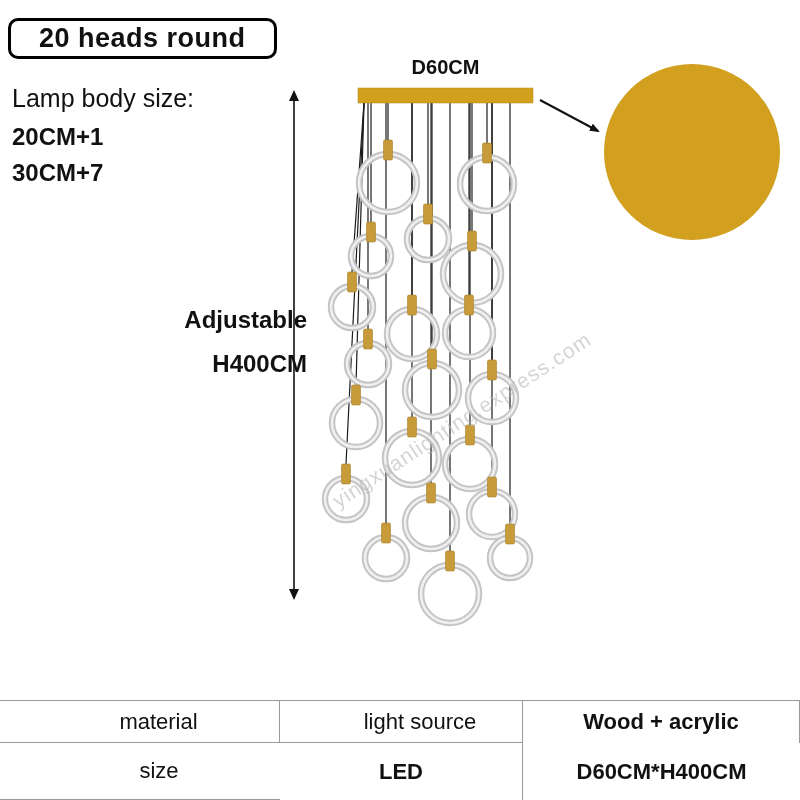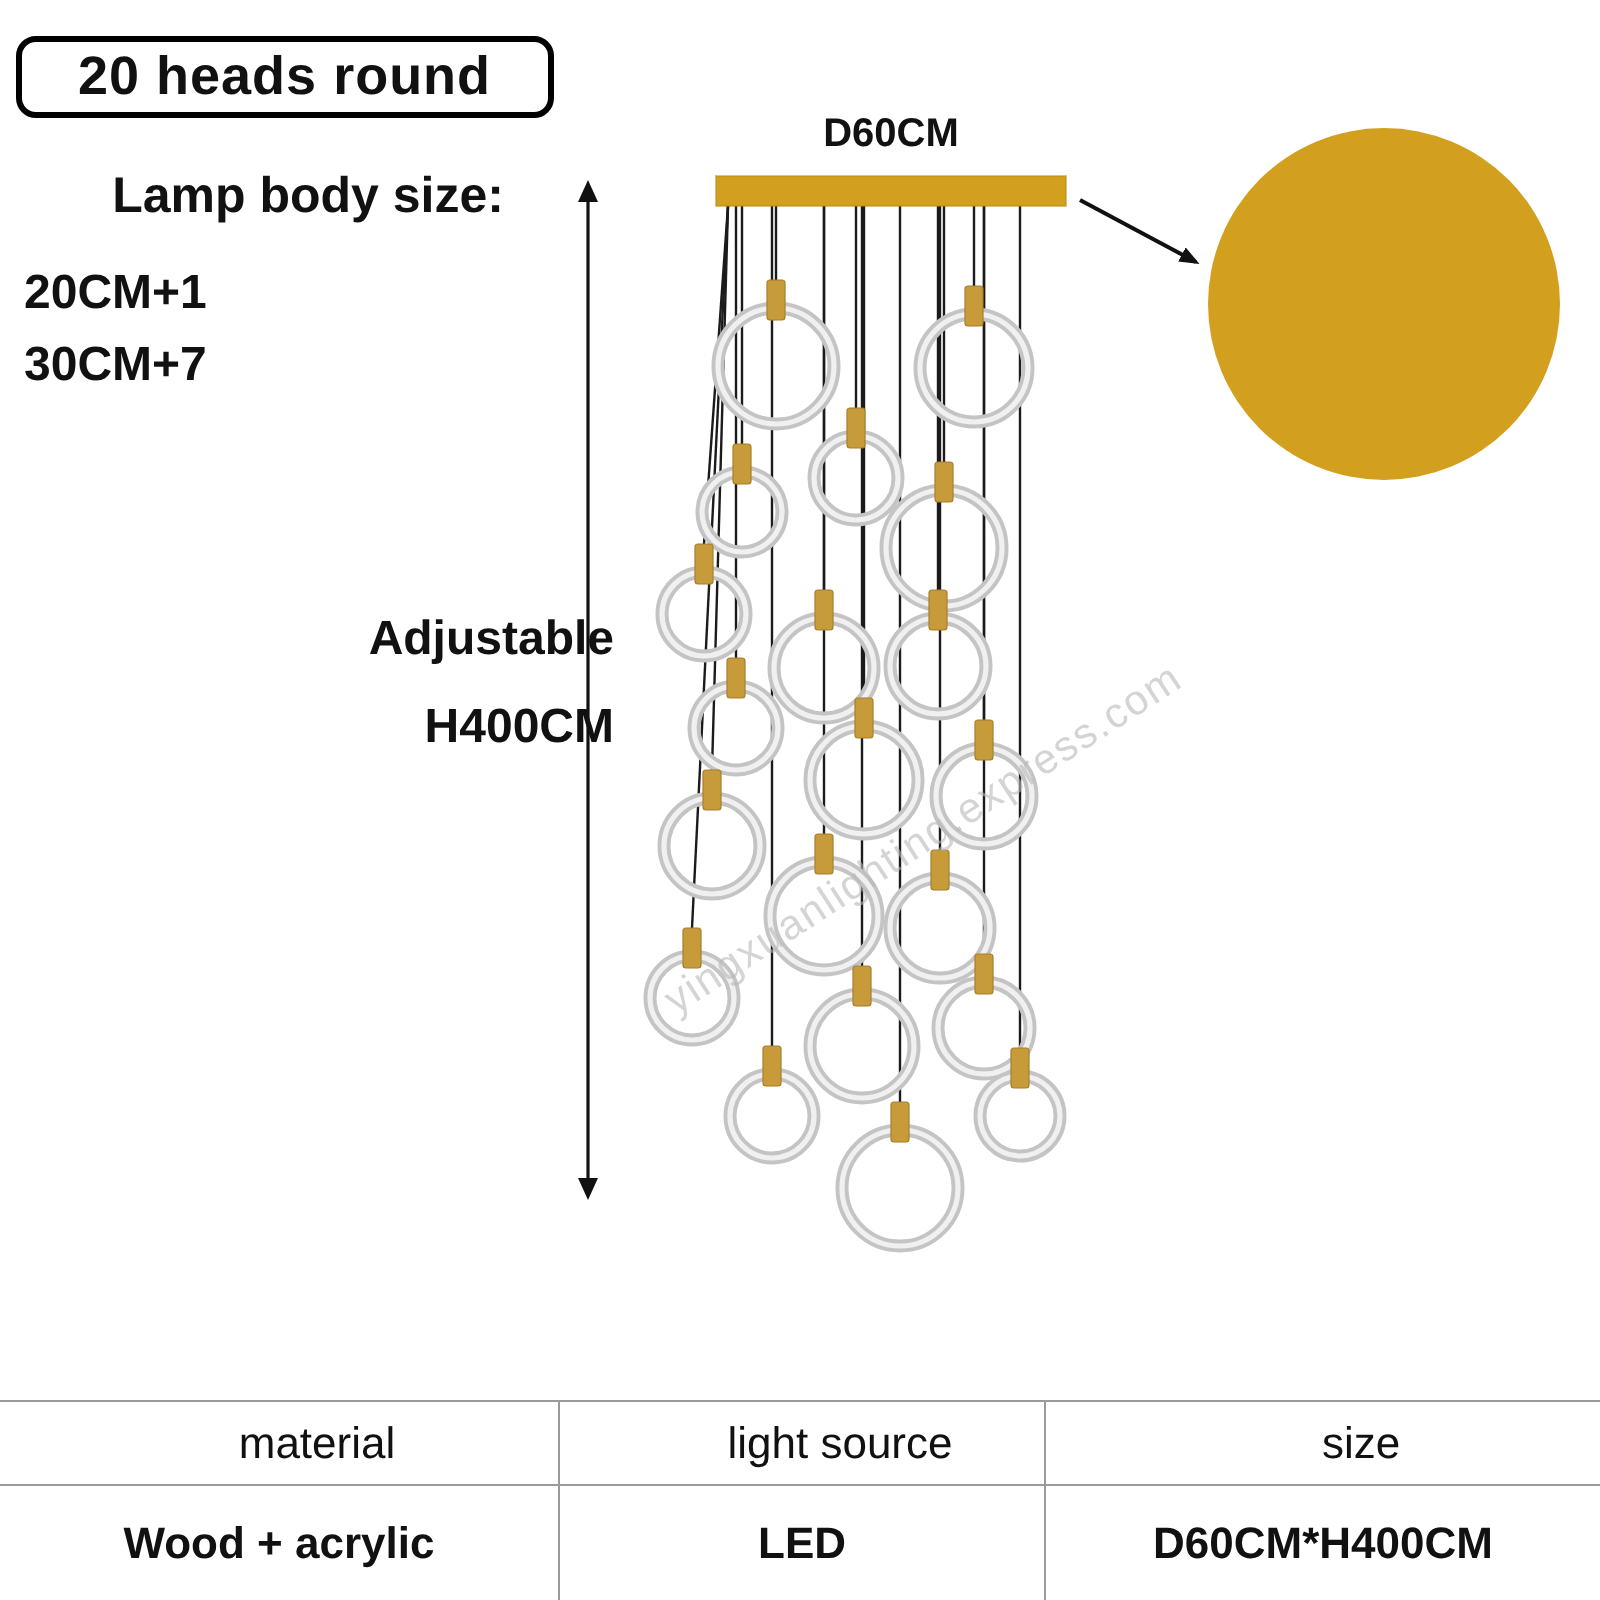--- a/index.html
+++ b/index.html
@@ -10,21 +10,21 @@
     color:#111;
   }
   .badge{
     position:absolute;top:18px;left:8px;
     border:3px solid #000;border-radius:10px;
     padding:2px 28px;
     font-size:27px;font-weight:bold;letter-spacing:.5px;
     background:#fff;
   }
   .specs{position:absolute;top:84px;left:12px;width:240px;}
-  .specs .title{font-size:25px;font-weight:bold;margin-bottom:20px;text-align:right;}
+  .specs .title{font-size:25px;font-weight:normal;margin-bottom:10px;}
   .specs .line{font-size:24px;font-weight:bold;margin-bottom:8px;}
   .top-dim{
     position:absolute;top:56px;left:358px;width:175px;
     text-align:center;font-size:20px;font-weight:bold;
   }
   .dim-labels{
     position:absolute;top:306px;left:157px;width:150px;
     text-align:right;font-size:24px;font-weight:bold;
   }
   .dim-labels .l2{margin-top:16px;}
@@ -167,17 +167,17 @@
 <div class="dim-labels">
   <div class="l1">Adjustable</div>
   <div class="l2">H400CM</div>
 </div>
 
 <div class="watermark">yingxuanlighting.express.com</div>
 
 <div class="spec-table">
   <div class="cell hdr">material</div>
   <div class="cell hdr">light source</div>
+  <div class="cell val">Wood + acrylic</div>
   <div class="cell hdr last">size</div>
-  <div class="cell val">Wood + acrylic</div>
   <div class="cell val">LED</div>
   <div class="cell val last">D60CM*H400CM</div>
 </div>
 
 </body></html>

